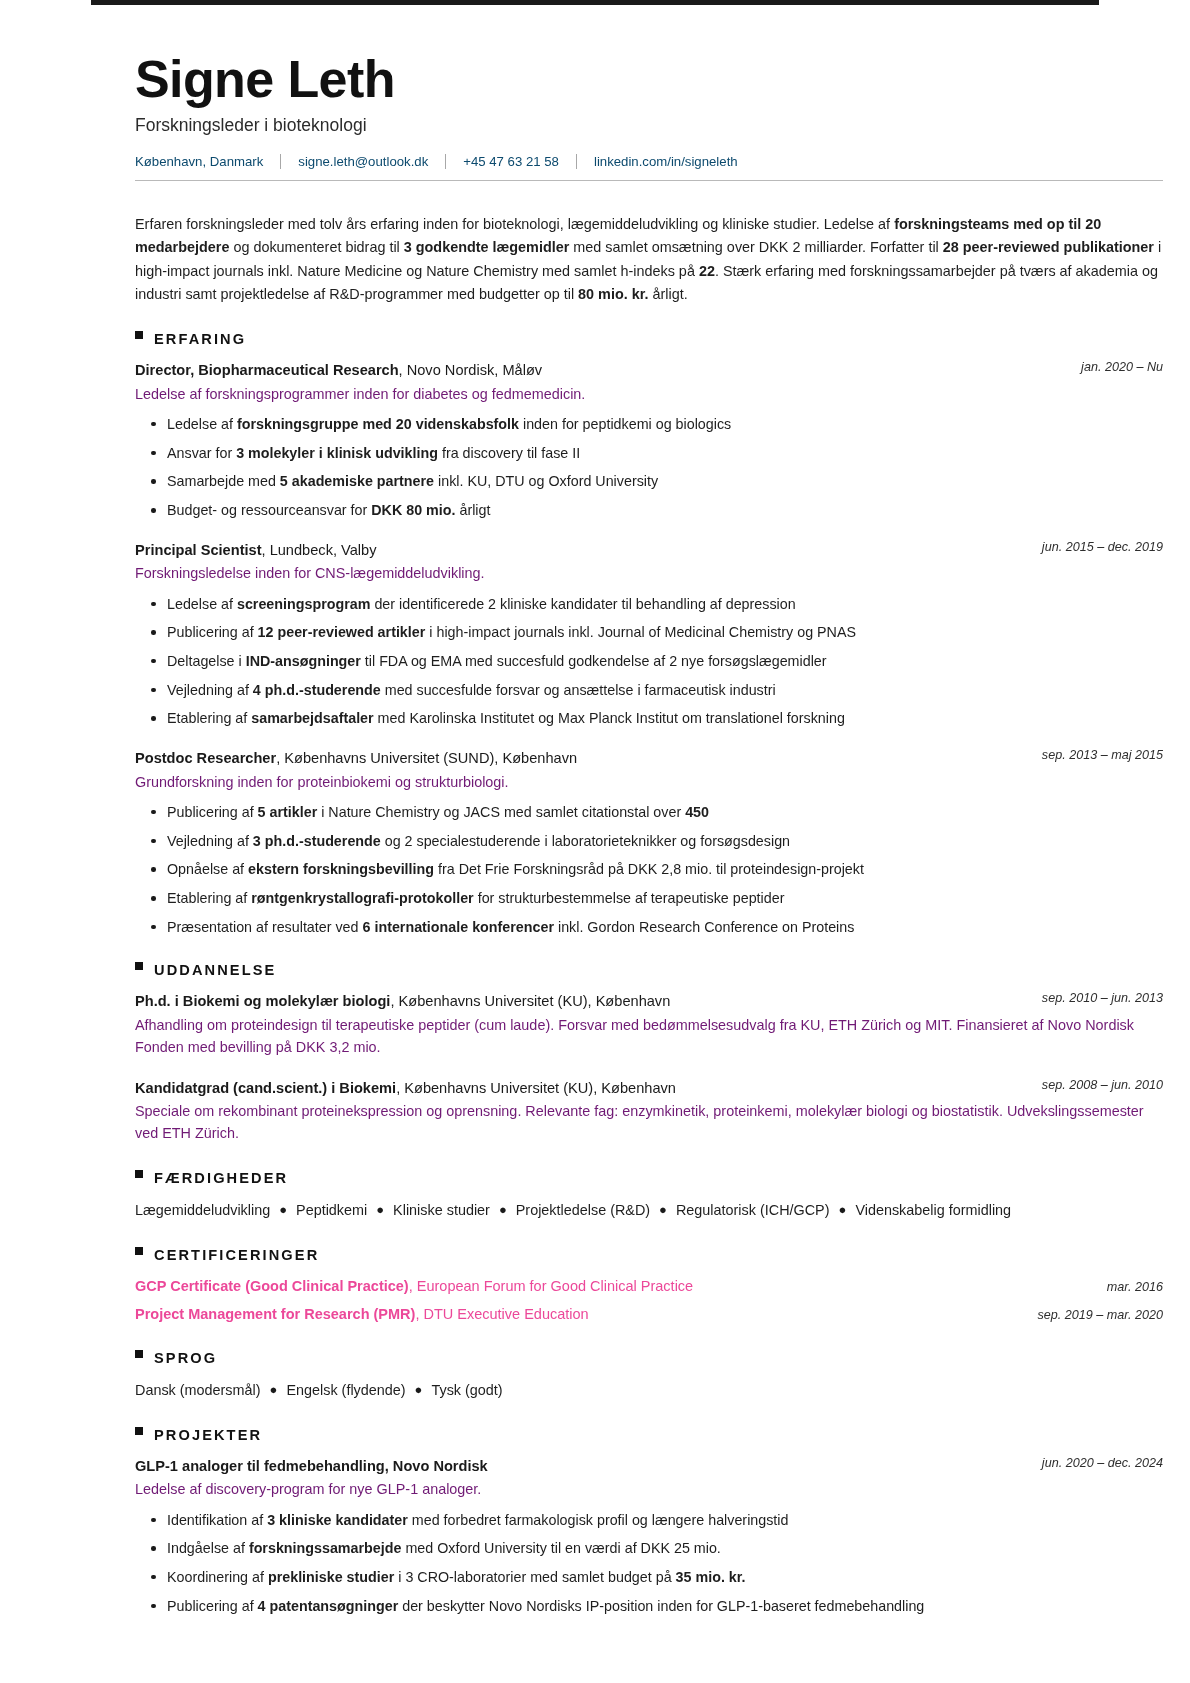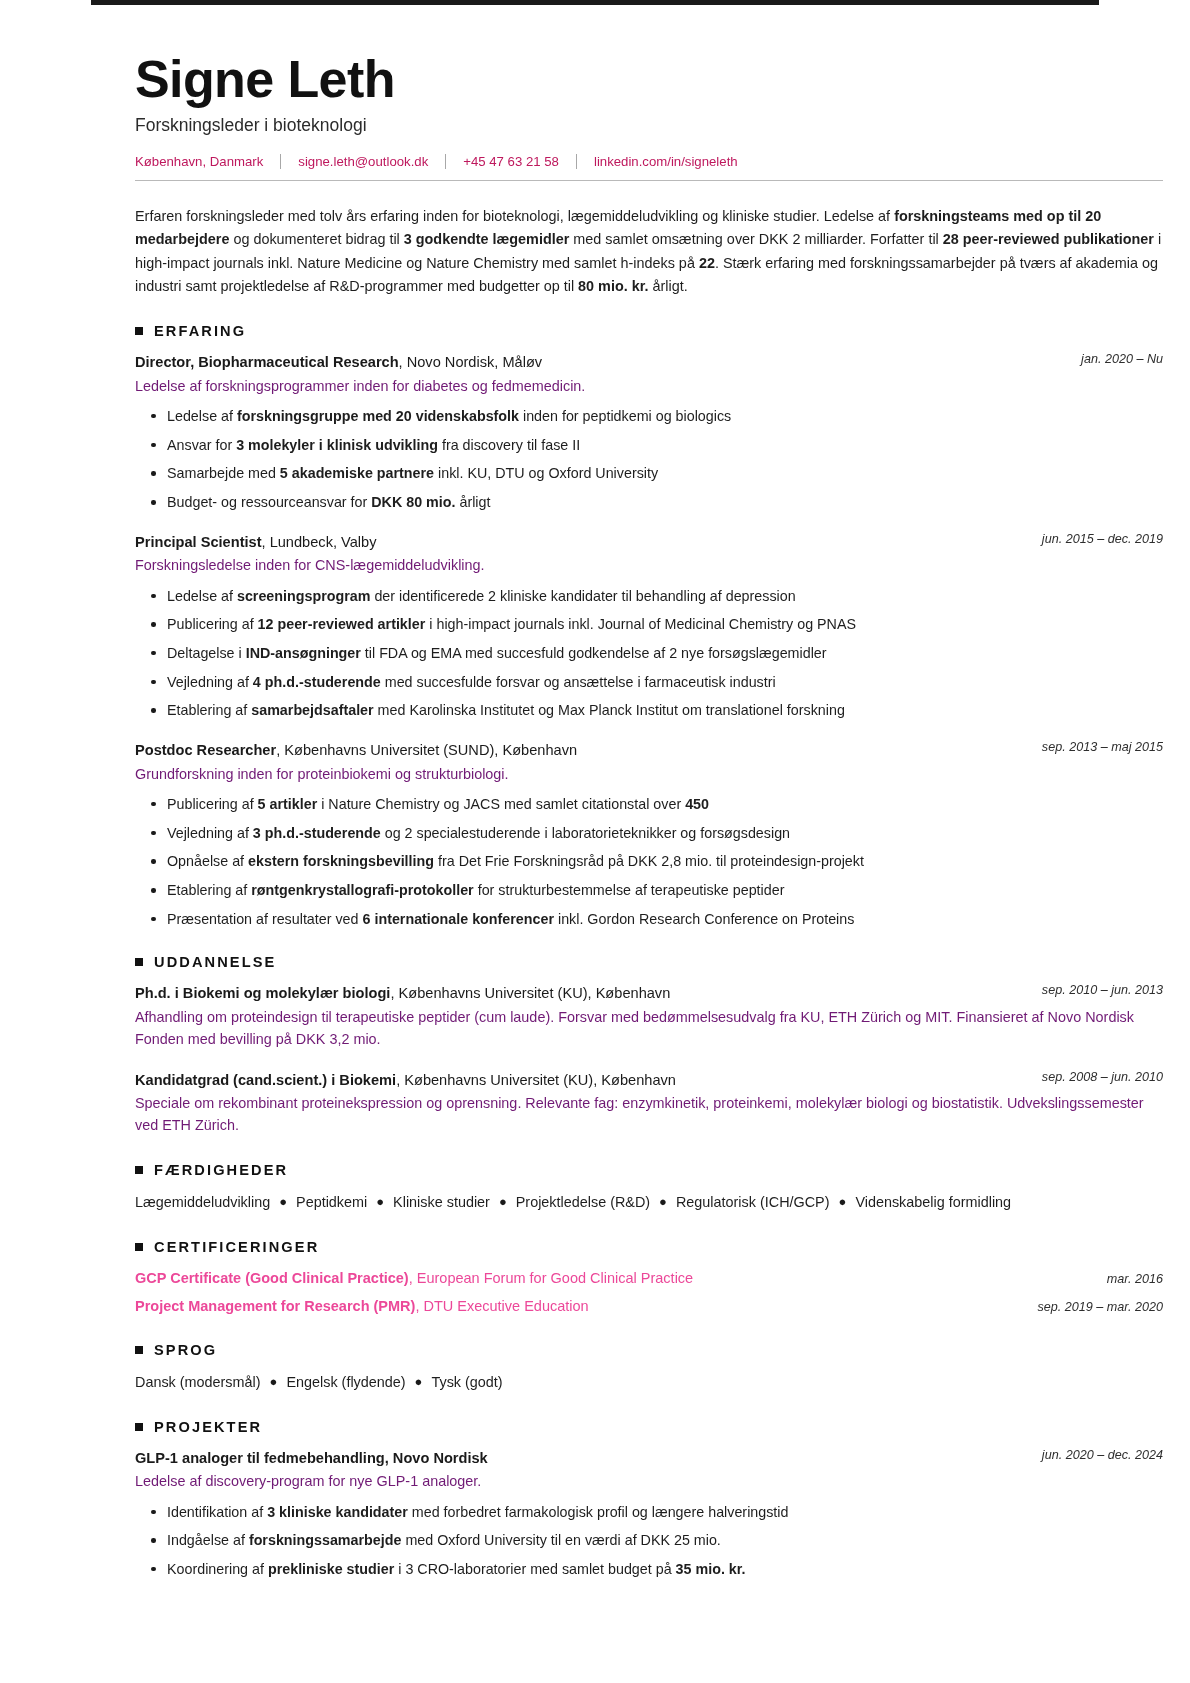--- a/index.html
+++ b/index.html
@@ -47,49 +47,48 @@
     font-weight: normal;
     color: #2b2b2b;
     margin: 7px 0 0 0;
     line-height: 1.3;
   }
   .contact {
     margin-top: 17px;
     padding-bottom: 11px;
     border-bottom: 1px solid #b9b9b9;
     font-size: 13.2px;
-    color: #be185d;
+    color: #0c4a6e;
     display: flex;
     align-items: flex-end;
     flex-wrap: wrap;
   }
   .contact .item { white-space: nowrap; }
   .contact .sep {
     display: inline-block;
     width: 1px;
     height: 15px;
     background: #a8a8a8;
     margin: 0 17px;
   }
 
   
   .summary {
-    margin-top: 24px;
+    margin-top: 32px;
     font-size: 14.4px;
     line-height: 1.62;
     color: #1e1e1e;
     text-align: left;
   }
   .summary b { font-weight: bold; }
 
   
   .section { margin-top: 25px; }
   .section-title {
     display: flex;
-    align-items: center;
     font-size: 14.6px;
     font-weight: bold;
     letter-spacing: 2.1px;
     text-transform: uppercase;
     color: #111111;
     margin-bottom: 13px;
   }
   .sq {
     width: 8px;
     height: 8px;
@@ -331,18 +330,19 @@
       <div class="entry">
         <div class="entry-head">
           <div class="entry-title"><b>GLP-1 analoger til fedmebehandling, Novo Nordisk</b></div>
           <div class="entry-date">jun. 2020 – dec. 2024</div>
         </div>
         <div class="entry-sub">Ledelse af discovery-program for nye GLP-1 analoger.</div>
         <ul class="bullets">
           <li><span>Identifikation af </span><b>3 kliniske kandidater</b><span> med forbedret farmakologisk profil og længere halveringstid</span></li>
           <li><span>Indgåelse af </span><b>forskningssamarbejde</b><span> med Oxford University til en værdi af DKK 25 mio.</span></li>
           <li><span>Koordinering af </span><b>prekliniske studier</b><span> i 3 CRO-laboratorier med samlet budget på </span><b>35 mio. kr.</b></li>
+          <li><span>Publicering af </span><b>4 patentansøgninger</b><span> der beskytter Novo Nordisks IP-position inden for GLP-1-baseret fedmebehandling</span></li>
         </ul>
       </div>
     </div>
 
   </div>
 </div>
 
 </body></html>

